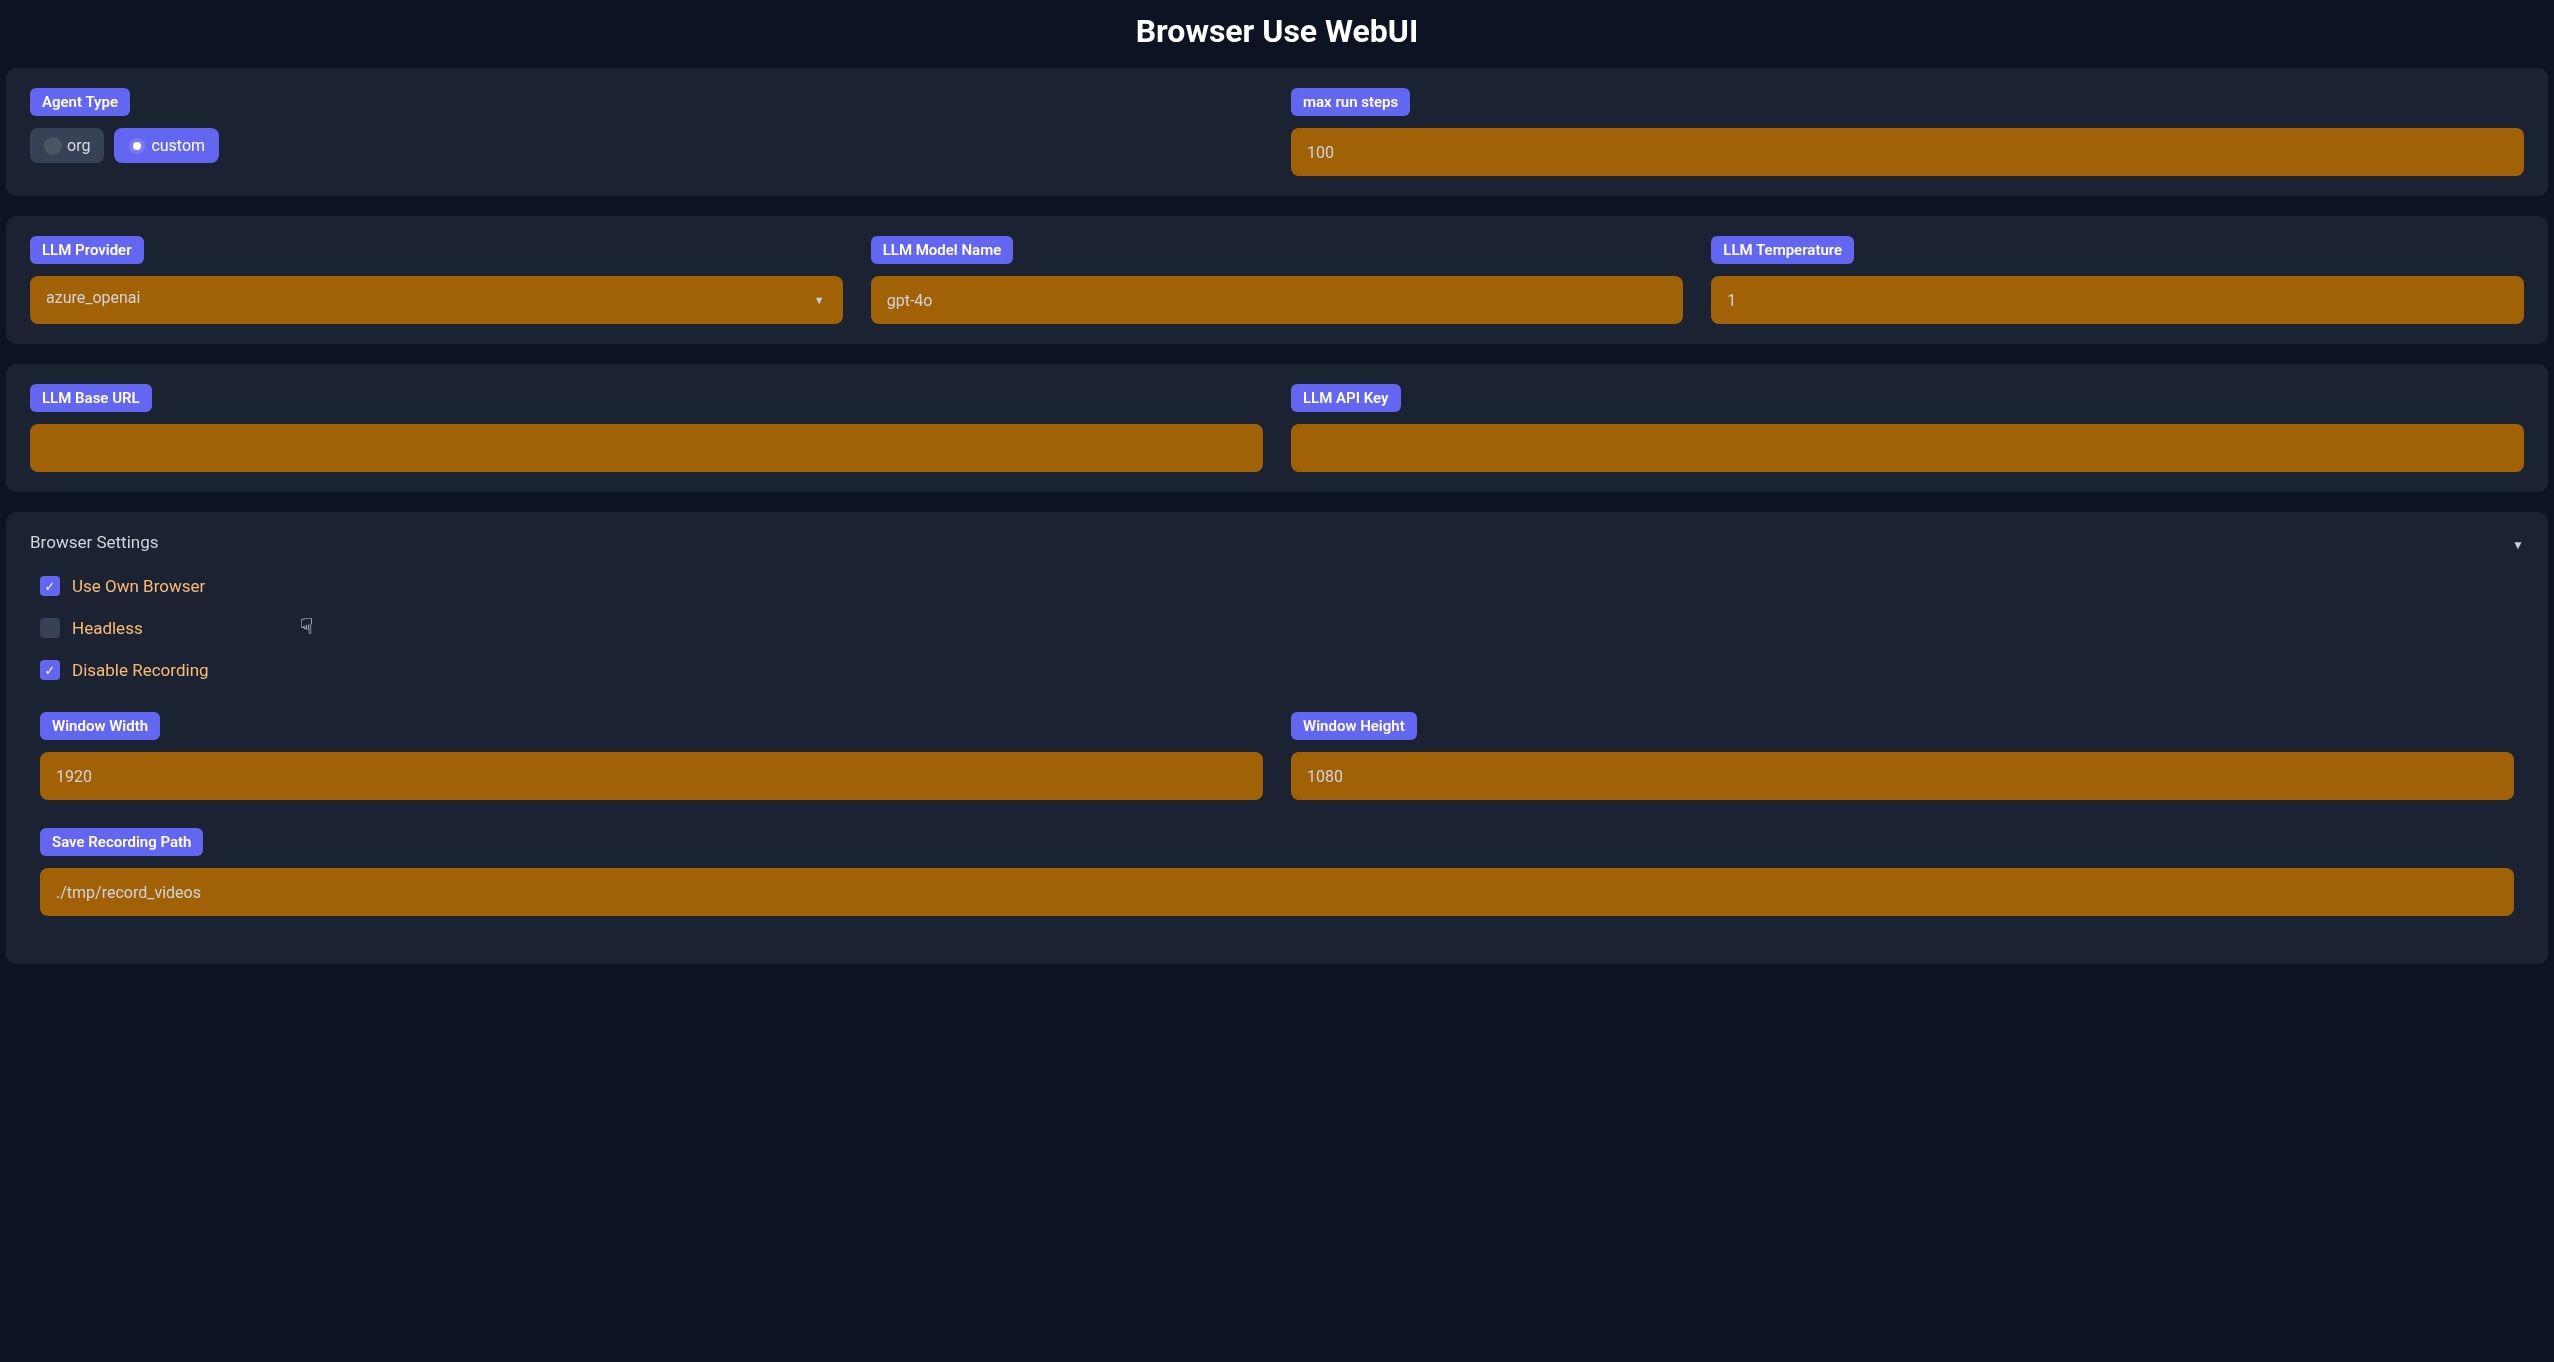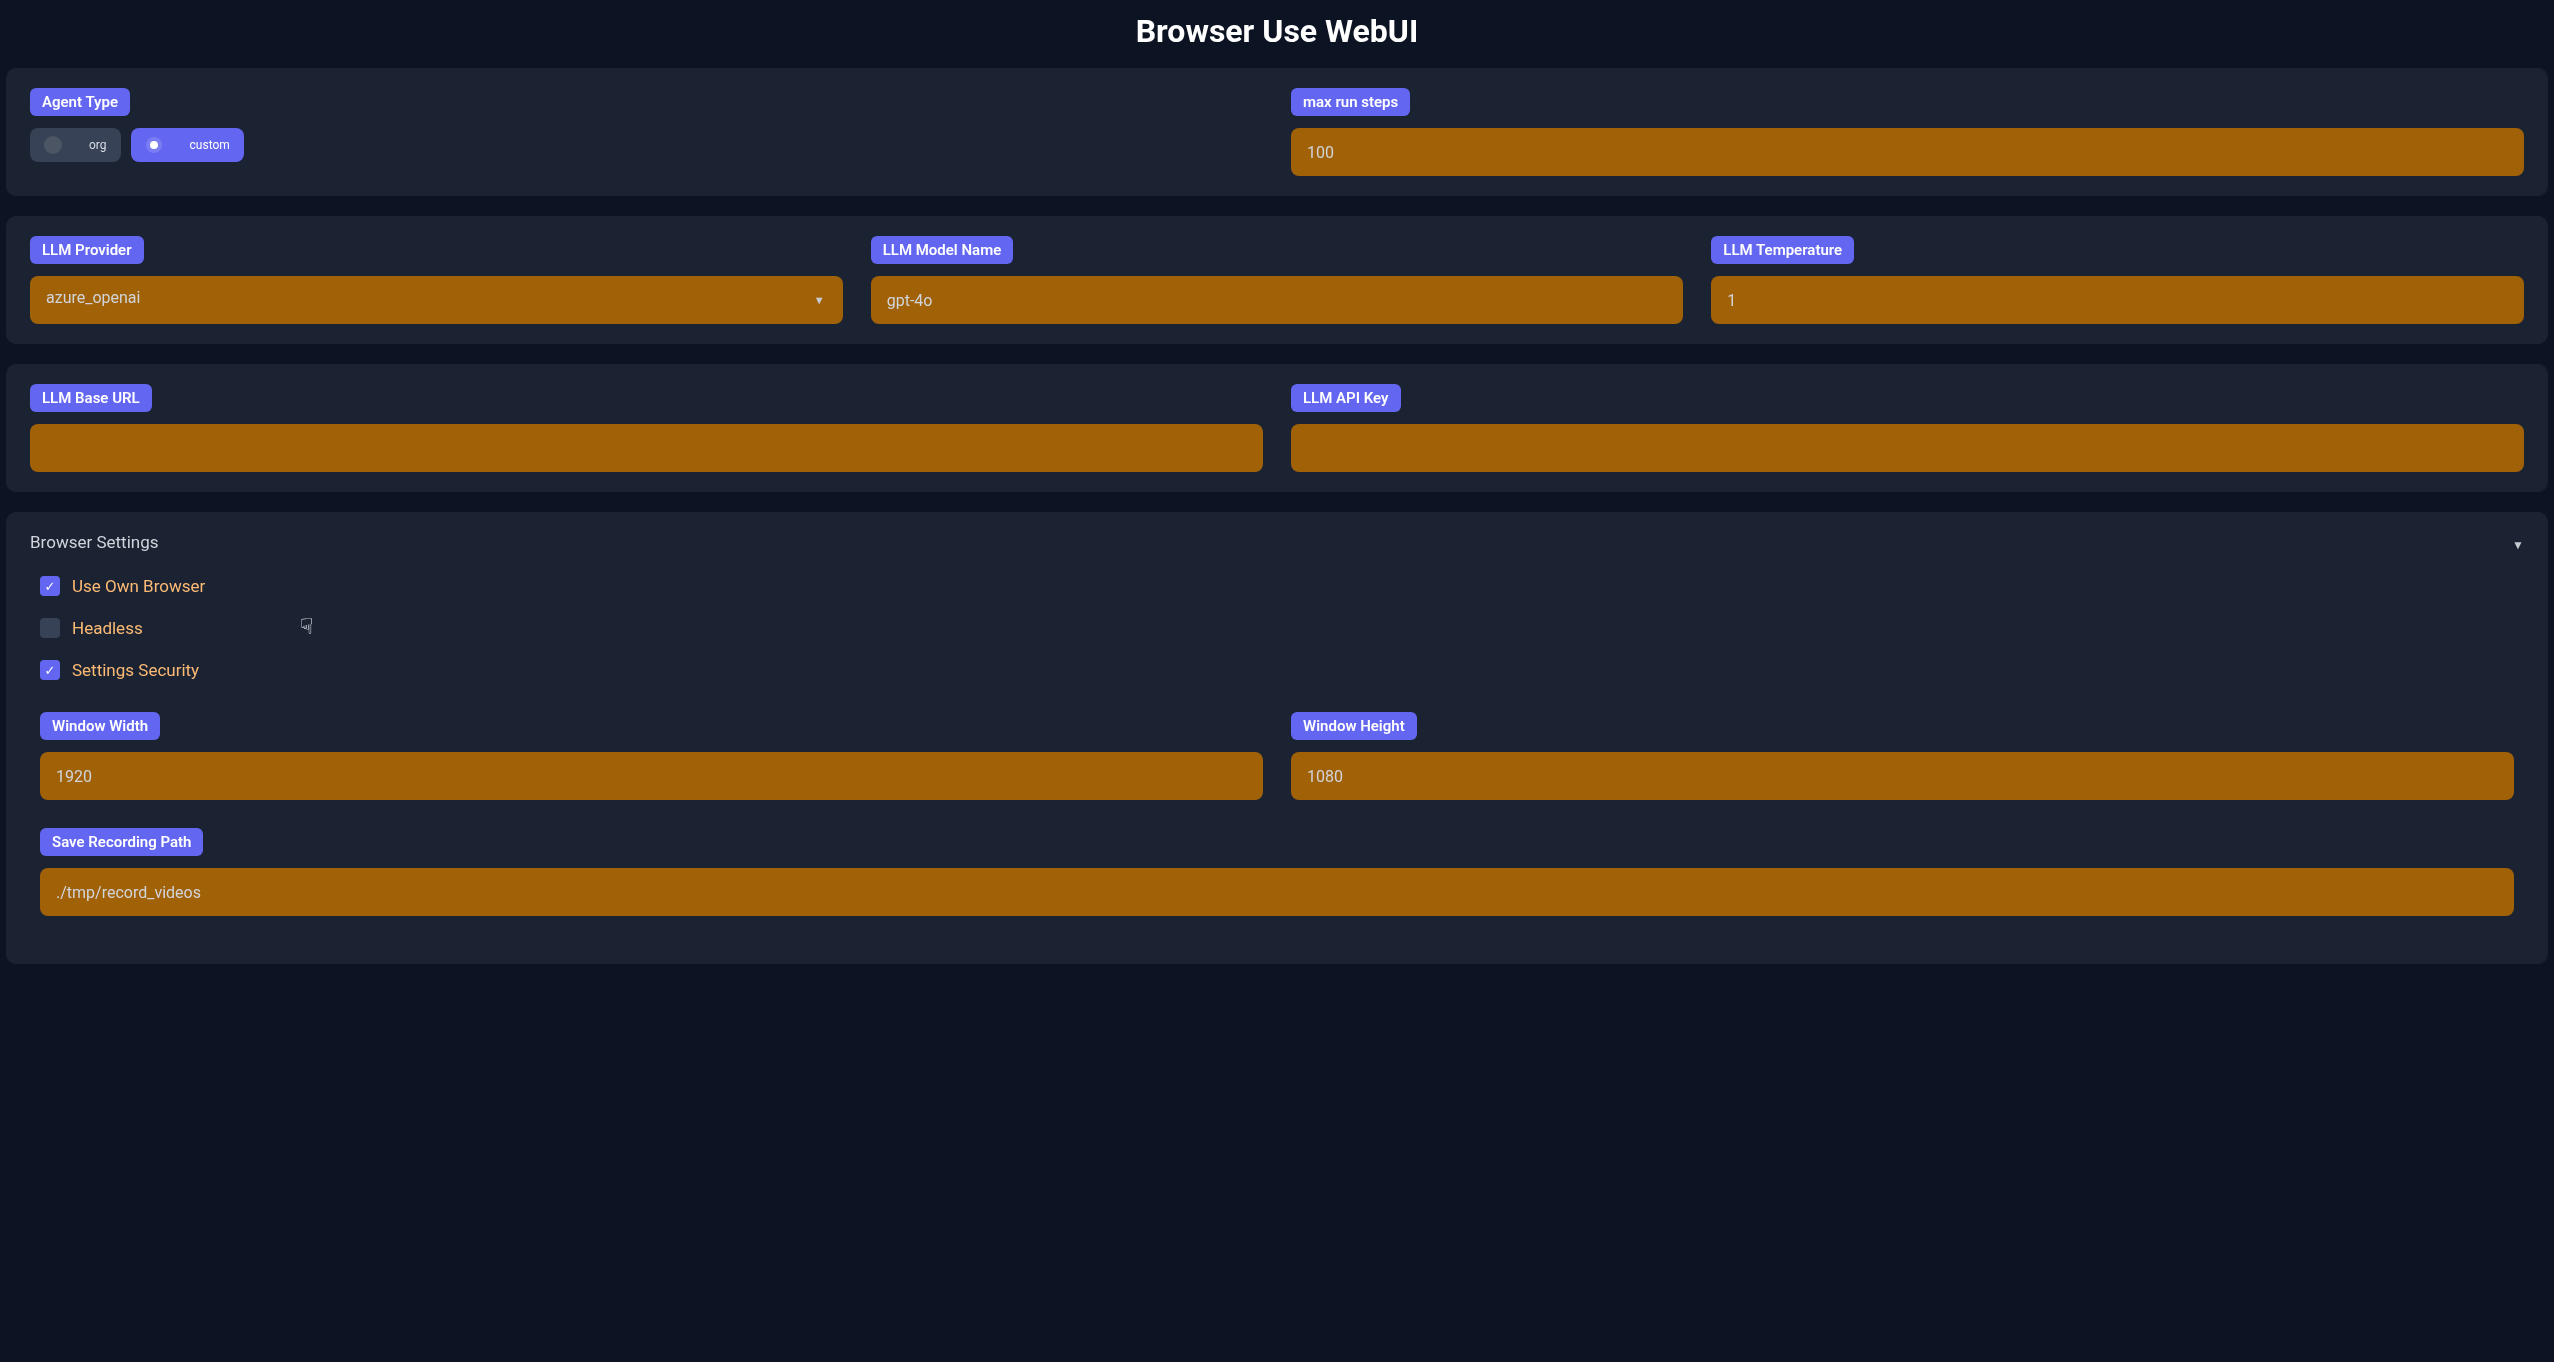--- a/index.html
+++ b/index.html
@@ -83,23 +83,23 @@
       display: flex;
       gap: 10px;
       align-items: center;
     }
     .radio-pill {
       display: inline-flex;
       align-items: center;
       background: #374256;
       border-radius: 8px;
       padding: 8px 14px;
-      gap: 27px;
-      cursor: pointer;
-      font-size: 12px;
+      gap: 5px;
+      cursor: pointer;
+      font-size: 16px;
       color: #d8dbe4;
     }
     .radio-pill.selected {
       background: #6366f1;
       color: #ffffff;
     }
     .radio-dot {
       width: 18px;
       height: 18px;
       border-radius: 50%;
@@ -253,21 +253,21 @@
         <span class="checkbox checked">✓</span>
         <span class="check-label">Use Own Browser</span>
       </div>
       <div class="check-row" style="position:relative;">
         <span class="checkbox"></span>
         <span class="check-label">Headless</span>
         <span class="cursor" style="left:260px;top:-4px;">☟</span>
       </div>
       <div class="check-row">
         <span class="checkbox checked">✓</span>
-        <span class="check-label">Settings Security</span>
+        <span class="check-label">Disable Recording</span>
       </div>
     </div>
 
     <div class="subsection">
       <div class="sub-row">
         <div class="sub-col">
           <span class="label-chip">Window Width</span>
           <input class="input-field" type="text" value="1920" style="">
         </div>
         <div class="sub-col">

